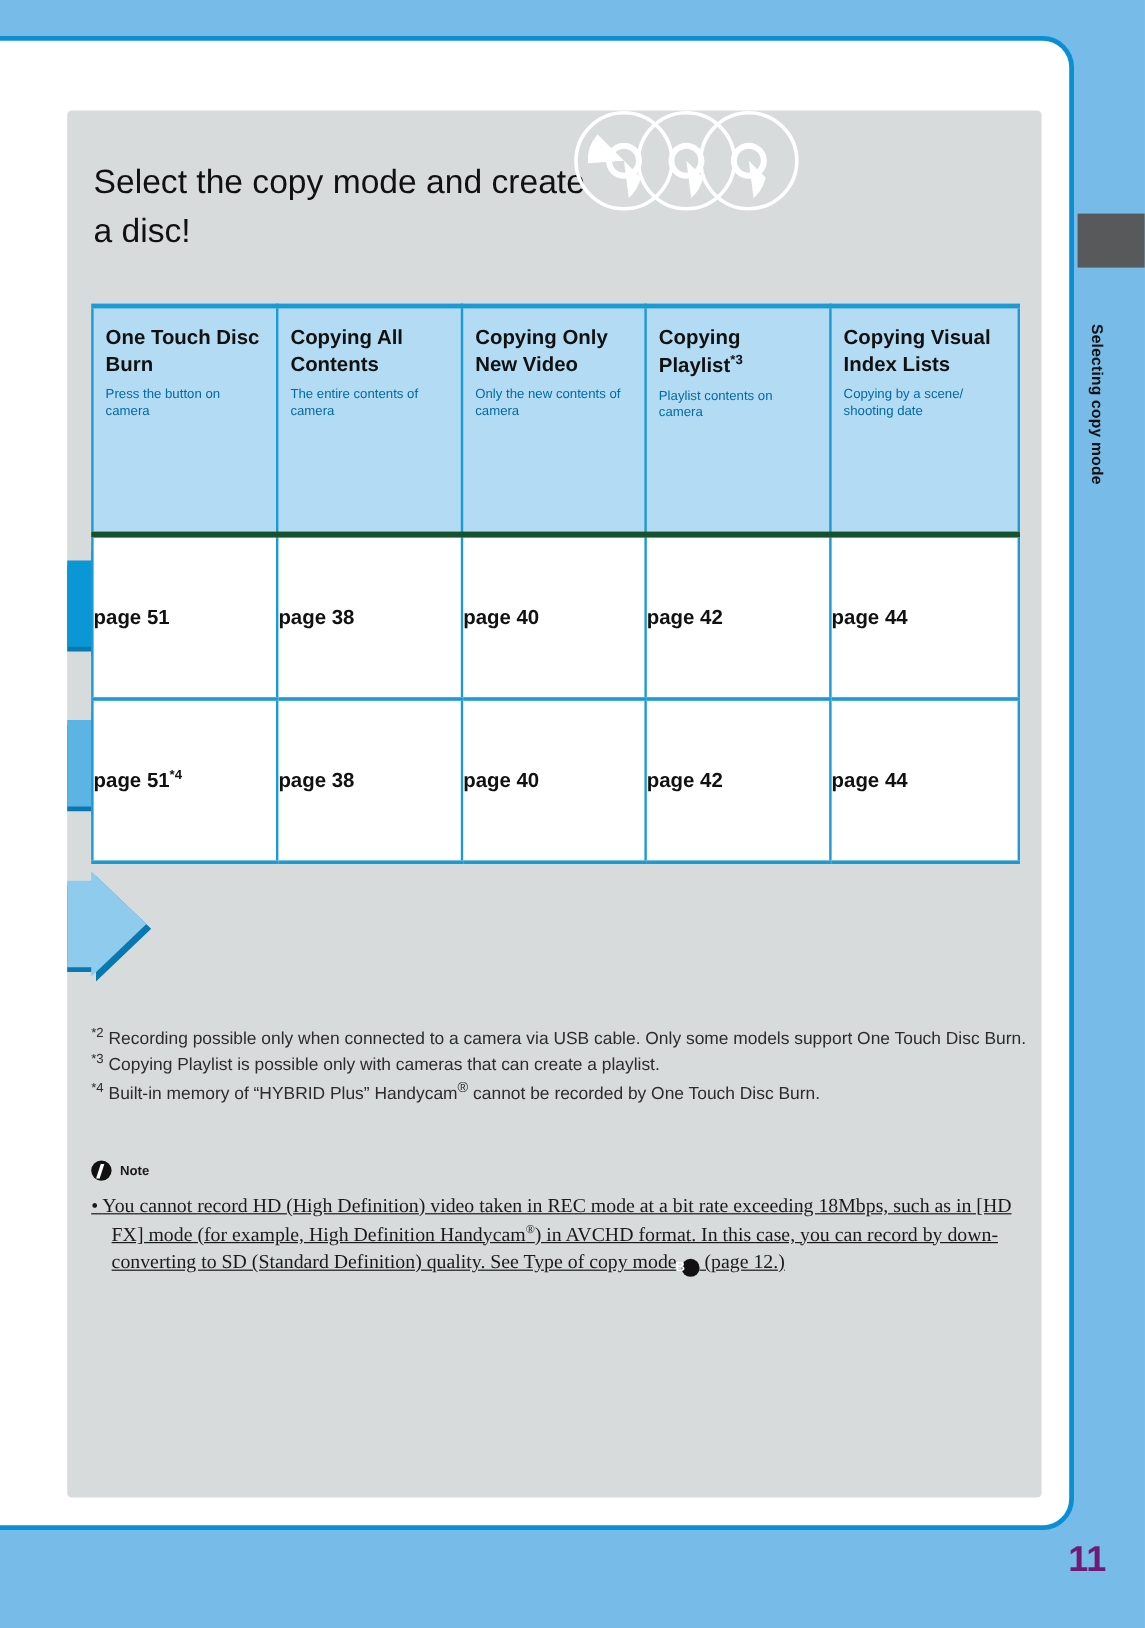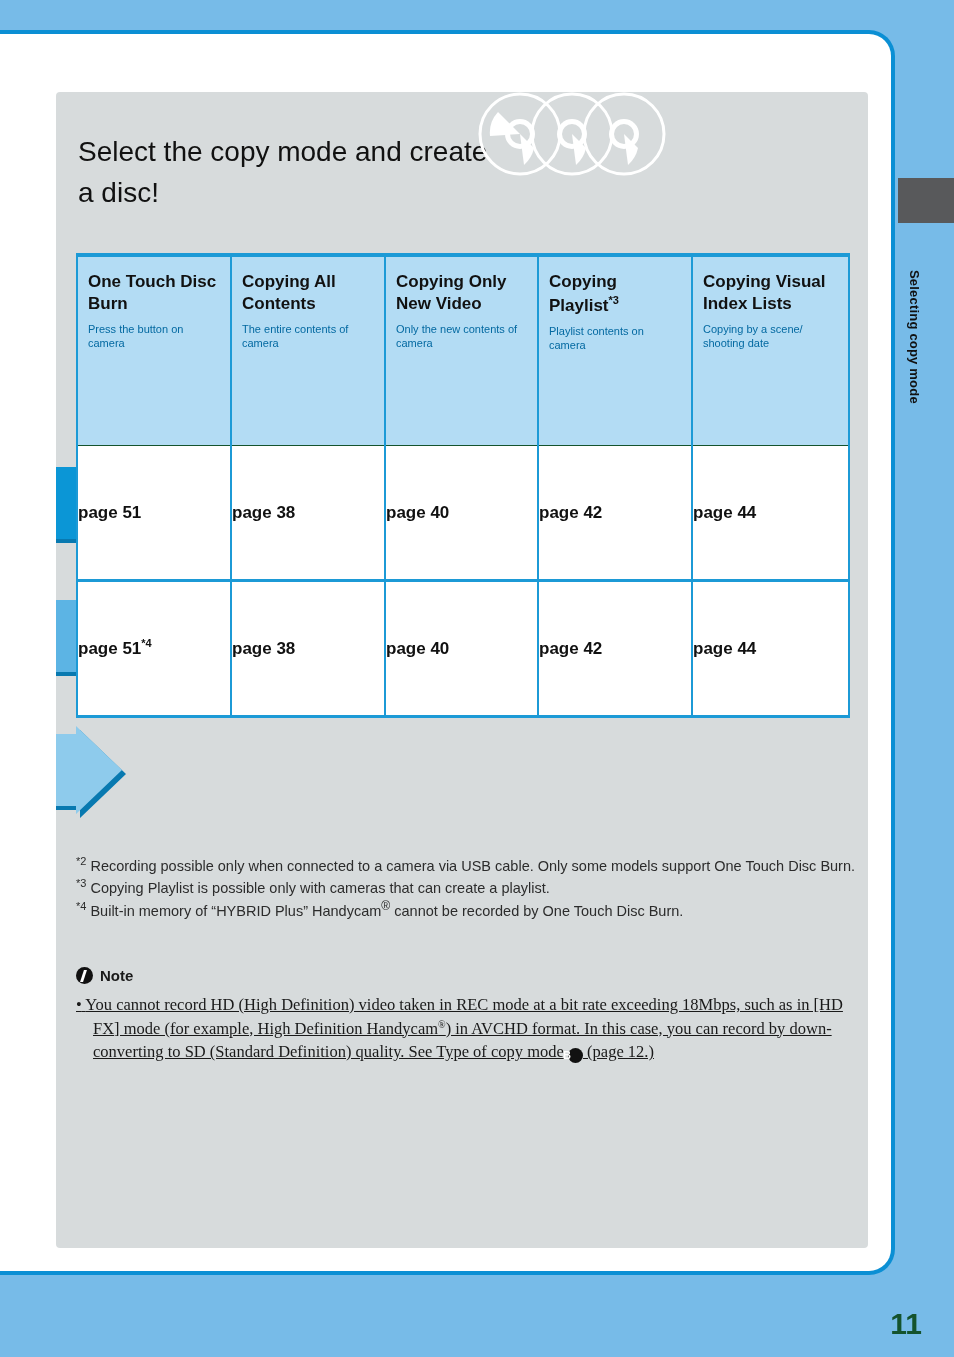--- a/index.html
+++ b/index.html
@@ -103,21 +103,21 @@
     table-layout: fixed;
   }
   #copy-table th, #copy-table td {
     border-left: 2px solid #1c9ad6;
     border-right: 2px solid #1c9ad6;
     padding: 0;
     vertical-align: top;
   }
   #copy-table thead tr {
     border-top: 4px solid #1c9ad6;
-    border-bottom: 1px solid #14532d;
+    border-bottom: 5px solid #14532d;
   }
   #copy-table thead th {
     background: #b3dcf4;
     height: 190px;
     text-align: left;
     padding: 14px 10px 0 10px;
     box-sizing: border-box;
   }
   .hdr-title {
     display: block;
@@ -182,21 +182,21 @@
 
   
   #note-block {
     position: absolute;
     left: 20px;
     top: 875px;
     width: 790px;
     color: #1a1a1a;
   }
   #note-heading {
-    font-size: 15px;
+    font-size: 11px;
     font-weight: bold;
     display: flex;
     align-items: center;
     gap: 7px;
     font-family: "Liberation Sans", sans-serif;
   }
   #note-badge {
     display: inline-block;
     width: 17px;
     height: 17px;
@@ -236,24 +236,24 @@
     font-size: 11px;
     font-weight: bold;
     text-align: center;
     vertical-align: -2px;
   }
 
   
   #page-number {
     position: absolute;
     right: 32px;
-    bottom: 16px;
+    bottom: 40px;
     font-size: 30px;
     font-weight: bold;
-    color: #14532d;
+    color: #701a75;
     font-family: "Liberation Sans", sans-serif;
     text-align: right;
   }
 </style>
 </head>
 <body>
 
 <div id="page-bg"></div>
 
 <div id="white-sheet"></div>

